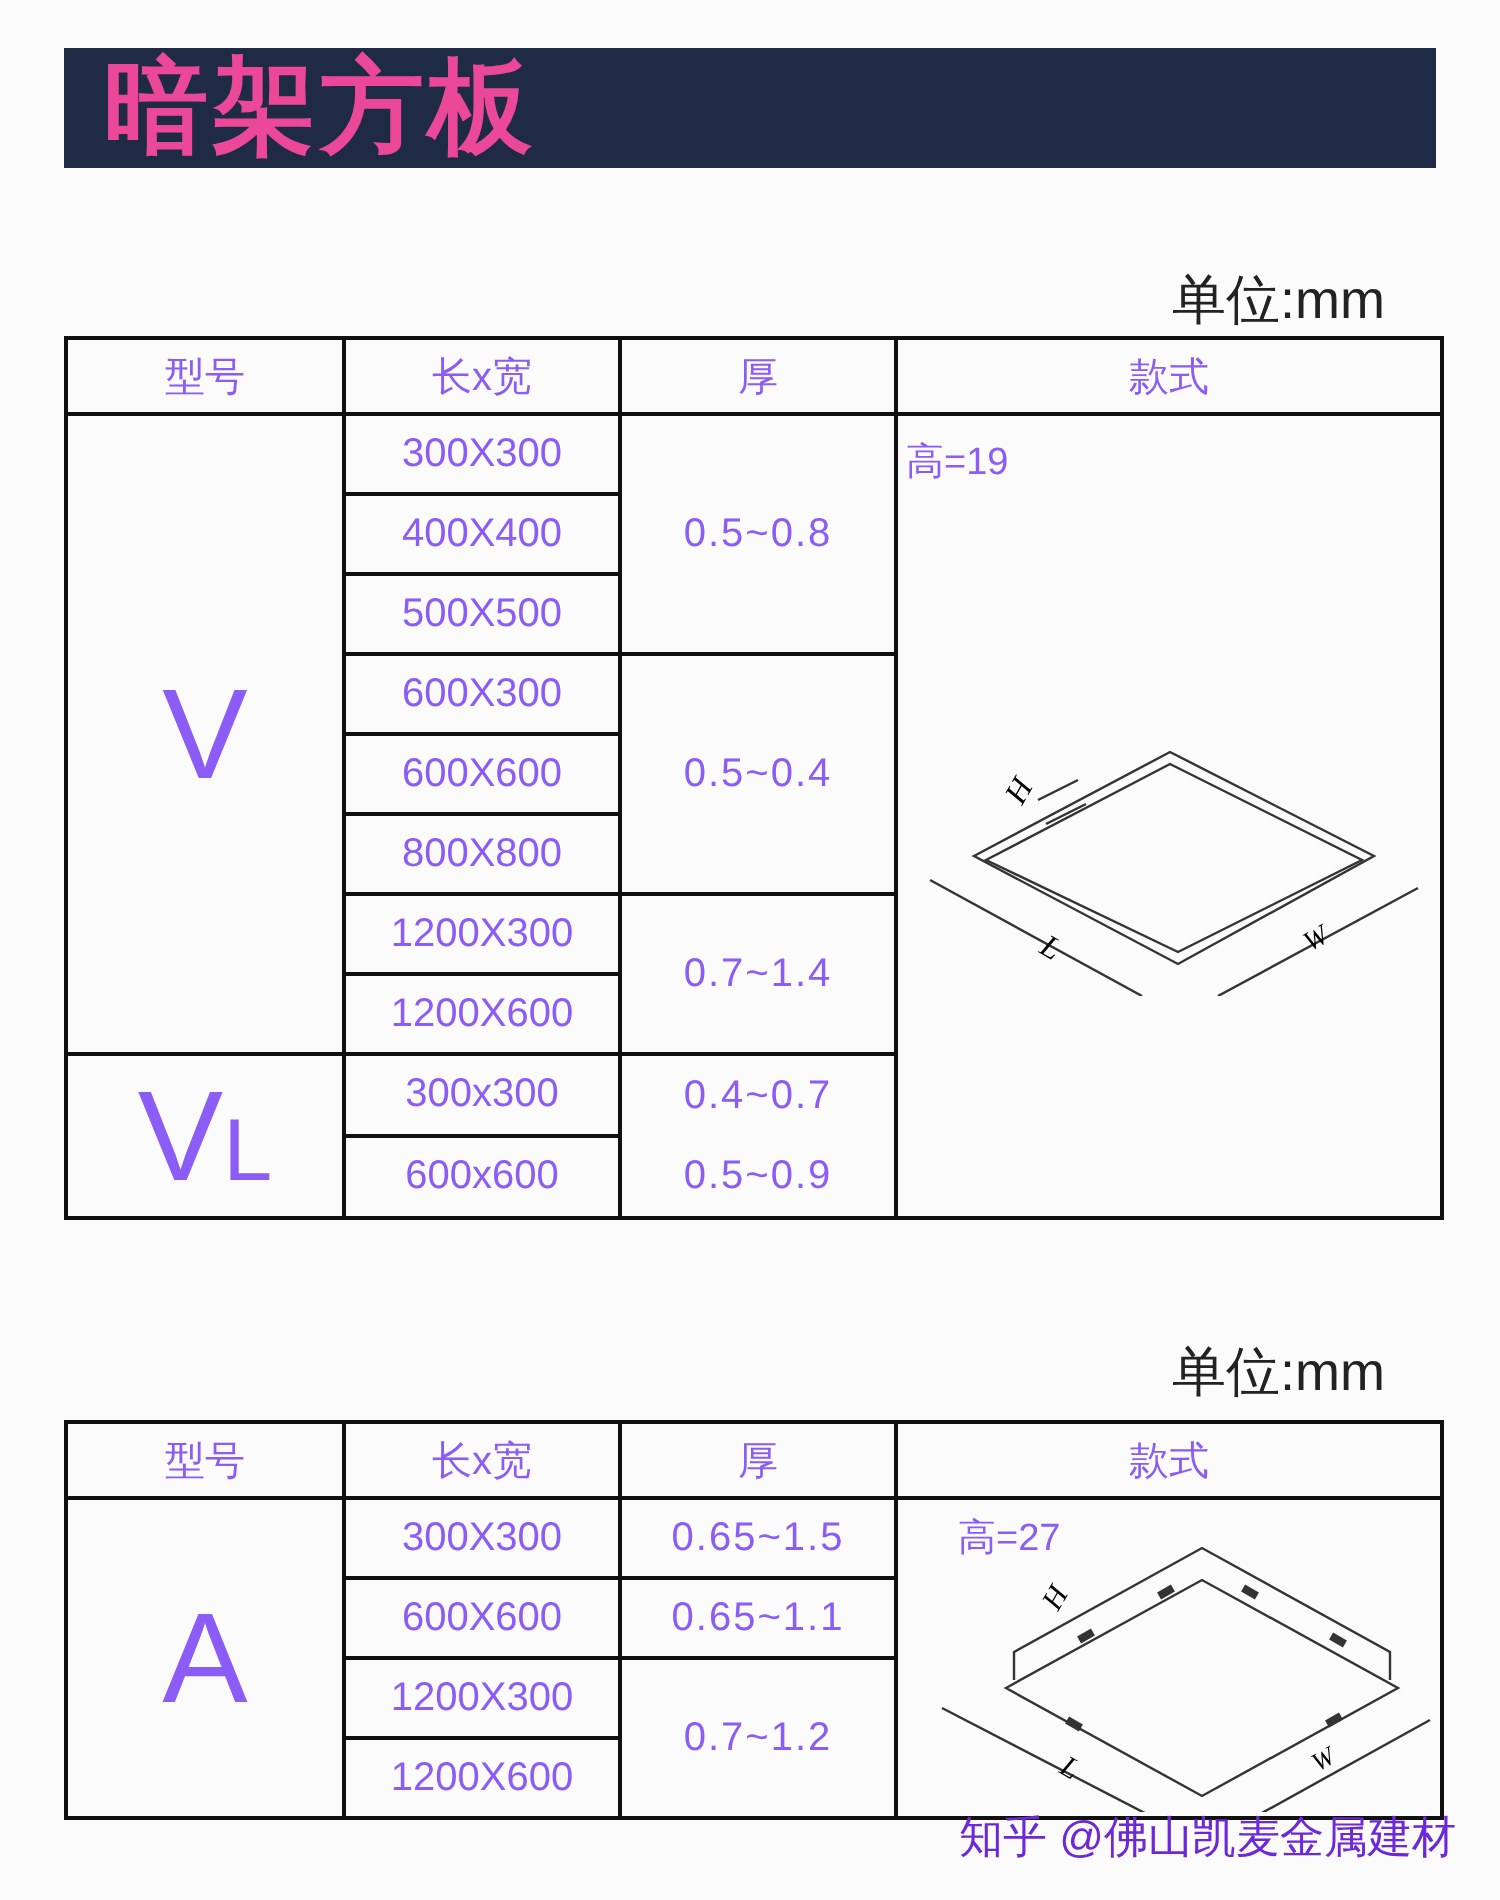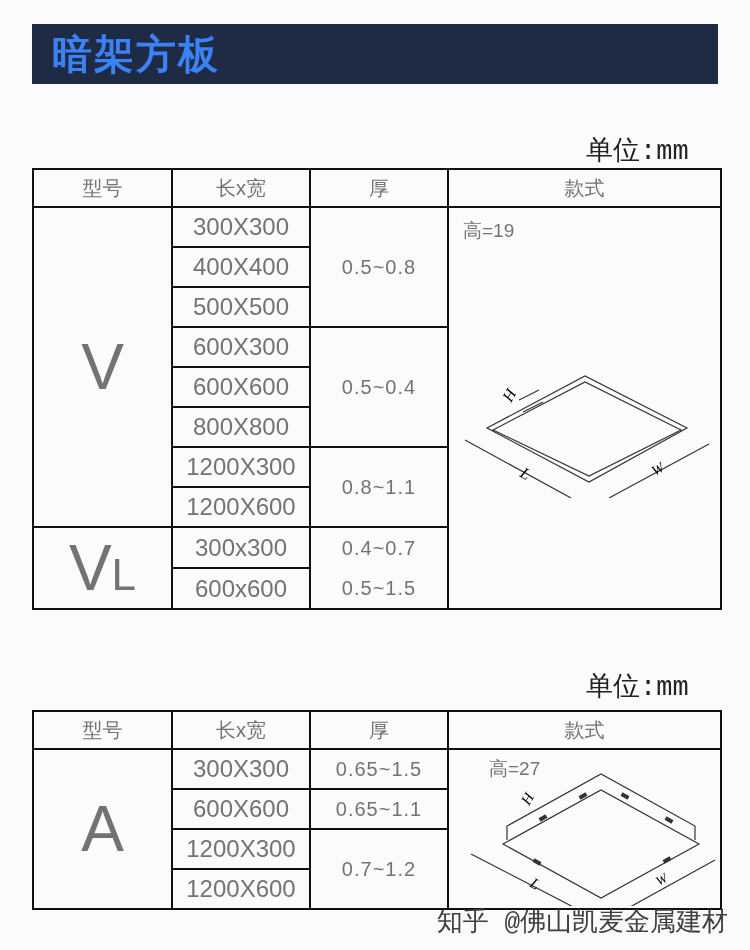--- a/index.html
+++ b/index.html
@@ -1,32 +1,32 @@
 <!DOCTYPE html>
 <html><head>
 <meta charset="utf-8">
 <style>
   html, body { margin:0; padding:0; }
   body { width:750px; height:950px; background:#fbfbfb; position:relative; overflow:hidden;
          font-family:"DejaVu Sans","Liberation Sans",sans-serif; color:#222; }
   .banner { position:absolute; left:32px; top:24px; width:686px; height:60px; background:#1f2a44; }
-  .banner-title { position:absolute; left:20px; top:6px; font-size:40px; font-weight:bold; color:#3b82f6; letter-spacing:2px; line-height:48px; }
-  .unit { position:absolute; font-size:27px; color:#222; font-family:Liberation Mono, monospace; }
+  .banner-title { position:absolute; left:20px; top:6px; font-size:52px; font-weight:bold; color:#ec4899; letter-spacing:2px; line-height:48px; }
+  .unit { position:absolute; font-size:27px; color:#222; font-family:Liberation Sans, sans-serif; }
   table.spec { position:absolute; left:32px; border-collapse:collapse; table-layout:fixed; background:#fbfbfb; }
   table.spec td, table.spec th { border:2px solid #111; text-align:center; vertical-align:middle; padding:0;
-         font-family:"Liberation Sans",sans-serif; font-weight:normal; color:#737373; }
+         font-family:"Liberation Sans",sans-serif; font-weight:normal; color:#8b5cf6; }
   table.spec th { font-size:20px; height:36px; }
-  .size { font-size:24px; height:38px; }
+  .size { font-size:20px; height:38px; }
   .thk { font-size:20px; letter-spacing:1px;margin-left:23px; }
   .model { font-size:64px; font-weight:normal; }
   .model small { font-size:44px; }
   .style-cell { position:relative; vertical-align:top !important; text-align:left !important; }
-  .height-label { position:absolute; left:14px; top:10px; font-size:19px; }
+  .height-label { position:absolute; left:4px; top:10px; font-size:19px; }
   .diagram { position:absolute; }
-  .watermark { position:absolute; right:22px; top:904px; font-size:26px; color:#404040; font-family:Liberation Mono, monospace; }
+  .watermark { position:absolute; right:22px; top:904px; font-size:22px; color:#6d28d9; font-family:Liberation Sans, sans-serif; }
 </style>
 </head>
 <body>
 
 <div class="banner">
   <div class="banner-title">暗架方板</div>
 </div>
 
 <div class="unit" style="left:586px; top:132px;">单位:mm</div>
 <table class="spec" style="top:168px; width:688px;">
@@ -75,31 +75,31 @@
     <td rowspan="3" class="thk">0.5~0.4</td>
   </tr>
   <tr>
         <td class="size">600X600</td>
       </tr>
   <tr>
         <td class="size">800X800</td>
       </tr>
   <tr>
     <td class="size">1200X300</td>
-    <td rowspan="2" class="thk">0.8~1.1</td>
+    <td rowspan="2" class="thk">0.7~1.4</td>
   </tr>
   <tr>
         <td class="size">1200X600</td>
       </tr>
   <tr>
     <td rowspan="2" class="model"><span>V</span><small>L</small></td>
     <td class="size">300x300</td>
     <td rowspan="2" class="thk" style="line-height:40px;">
           <div>0.4~0.7</div>
-          <div>0.5~1.5</div>
+          <div>0.5~0.9</div>
         </td>
   </tr>
   <tr>
         <td class="size">600x600</td>
       </tr>
 </tbody>
   </table>
 
 <div class="unit" style="left:586px; top:668px;">单位:mm</div>
 <table class="spec" style="top:710px; width:688px;">

